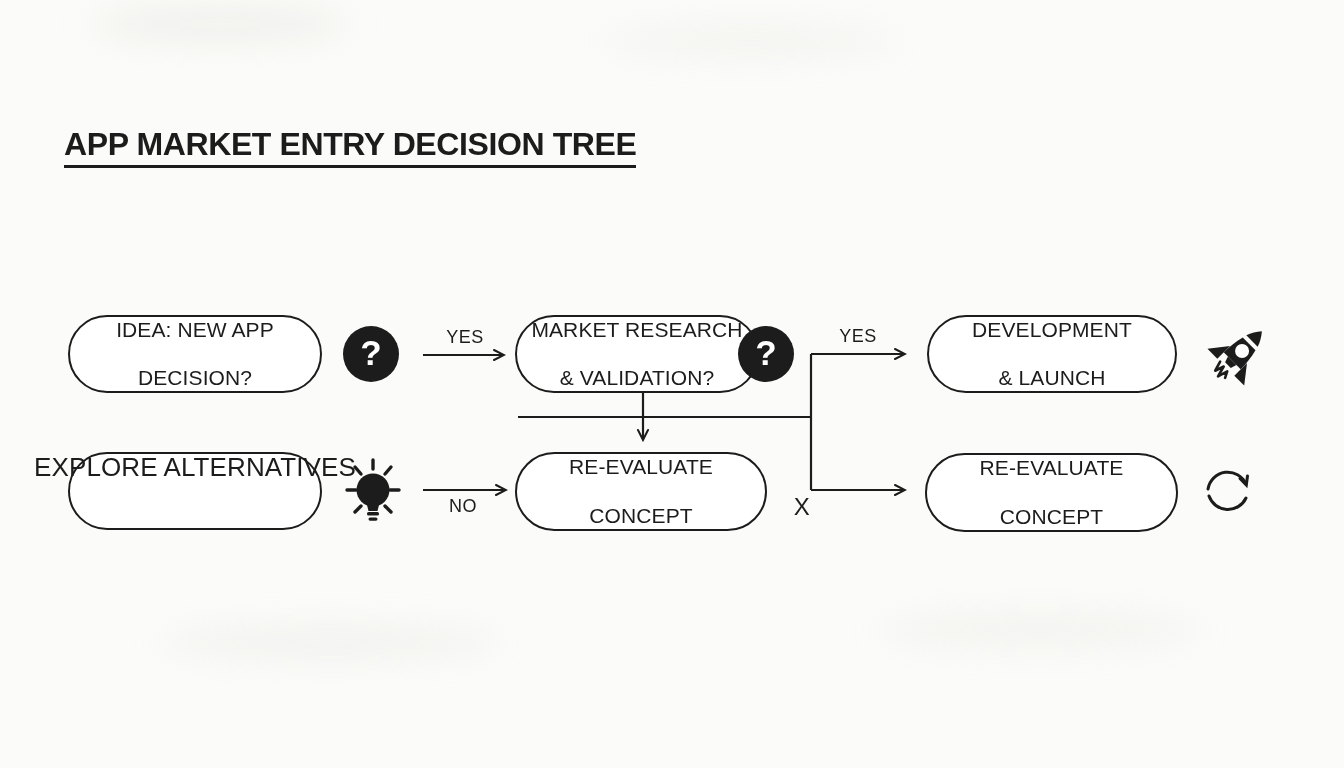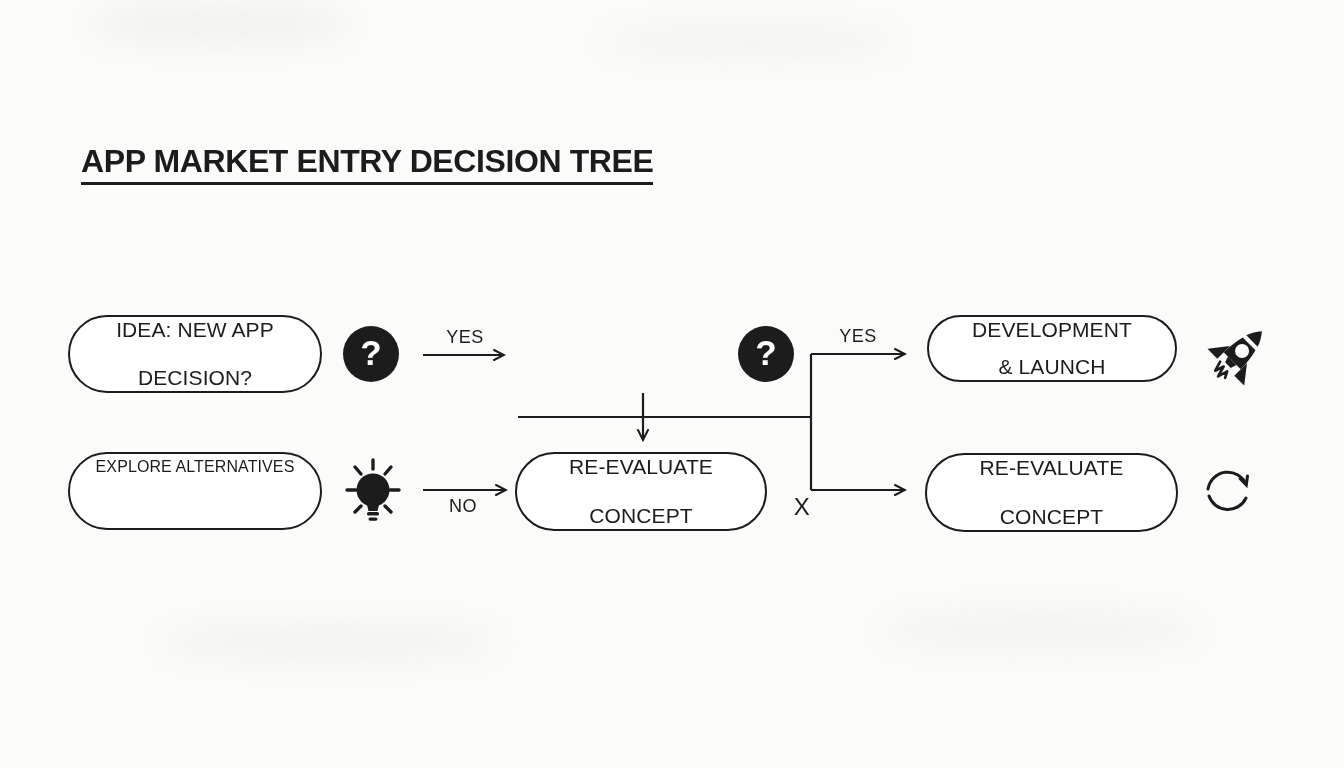--- a/index.html
+++ b/index.html
@@ -6,39 +6,39 @@
   .canvas{
     position:relative;
     width:1344px;height:768px;
     background:#fbfbf9;
     font-family:"Liberation Sans", sans-serif;
     color:var(--ink,#1c1c1c);
     overflow:hidden;
   }
   .bg-smudge{position:absolute;border-radius:50%;filter:blur(16px);pointer-events:none;}
   .title{
-    position:absolute;left:64px;top:126px;margin:17px;
+    position:absolute;left:64px;top:126px;margin:0;
     font-size:32px;font-weight:bold;letter-spacing:-0.4px;
     line-height:37px;color:var(--ink,#1c1c1c);
     border-bottom:3px solid var(--ink,#1c1c1c);
     padding-bottom:2px;
   }
   .connectors{position:absolute;left:0;top:0;}
   .node{
     position:absolute;
     background:var(--node-fill,#ffffff);
     border:2.5px solid var(--ink,#1c1c1c);
     border-radius:40px;
     display:flex;flex-direction:column;align-items:center;justify-content:space-between;
     text-align:center;
     font-size:21px;line-height:26px;letter-spacing:0.1px;
     box-sizing:border-box;
   }
   .node span{white-space:nowrap;display:block;}
-  .node.single{font-size:16px;}
+  .node.single{font-size:26px;}
   .qbadge{
     position:absolute;width:56px;height:56px;border-radius:50%;
     background:var(--ink,#1c1c1c);color:#ffffff;
     display:flex;align-items:center;justify-content:center;
     font-size:35px;font-weight:bold;z-index:3;
   }
   .qbadge span{transform:translateY(-1px);}
   .edge-label{
     position:absolute;transform:translateX(-50%);
     font-size:18px;letter-spacing:0.5px;
@@ -72,22 +72,26 @@
       <line x1="811" y1="354" x2="904" y2="354" marker-end="url(#ah)"></line>
       <line x1="811" y1="490" x2="904" y2="490" marker-end="url(#ah)"></line>
     </g>
   </svg>
 
   <div class="node" style="left:68px;top:315px;width:254px;height:78px;">
     <span>IDEA: NEW APP</span>
     <span>DECISION?</span>
   </div>
 
+  <div class="node" style="left:515px;top:315px;width:244px;height:78px;">
+    <span>MARKET RESEARCH</span>
+    <span>&amp; VALIDATION?</span>
+  </div>
 
-  <div class="node" style="left:927px;top:315px;width:250px;height:67px;">
+  <div class="node" style="left:927px;top:315px;width:250px;height:78px;">
     <span>DEVELOPMENT</span>
     <span>&amp; LAUNCH</span>
   </div>
 
   <div class="node single" style="left:68px;top:452px;width:254px;height:78px;">
     <span>EXPLORE ALTERNATIVES</span>
   </div>
 
   <div class="node" style="left:515px;top:452px;width:252px;height:79px;">
     <span>RE-EVALUATE</span>

